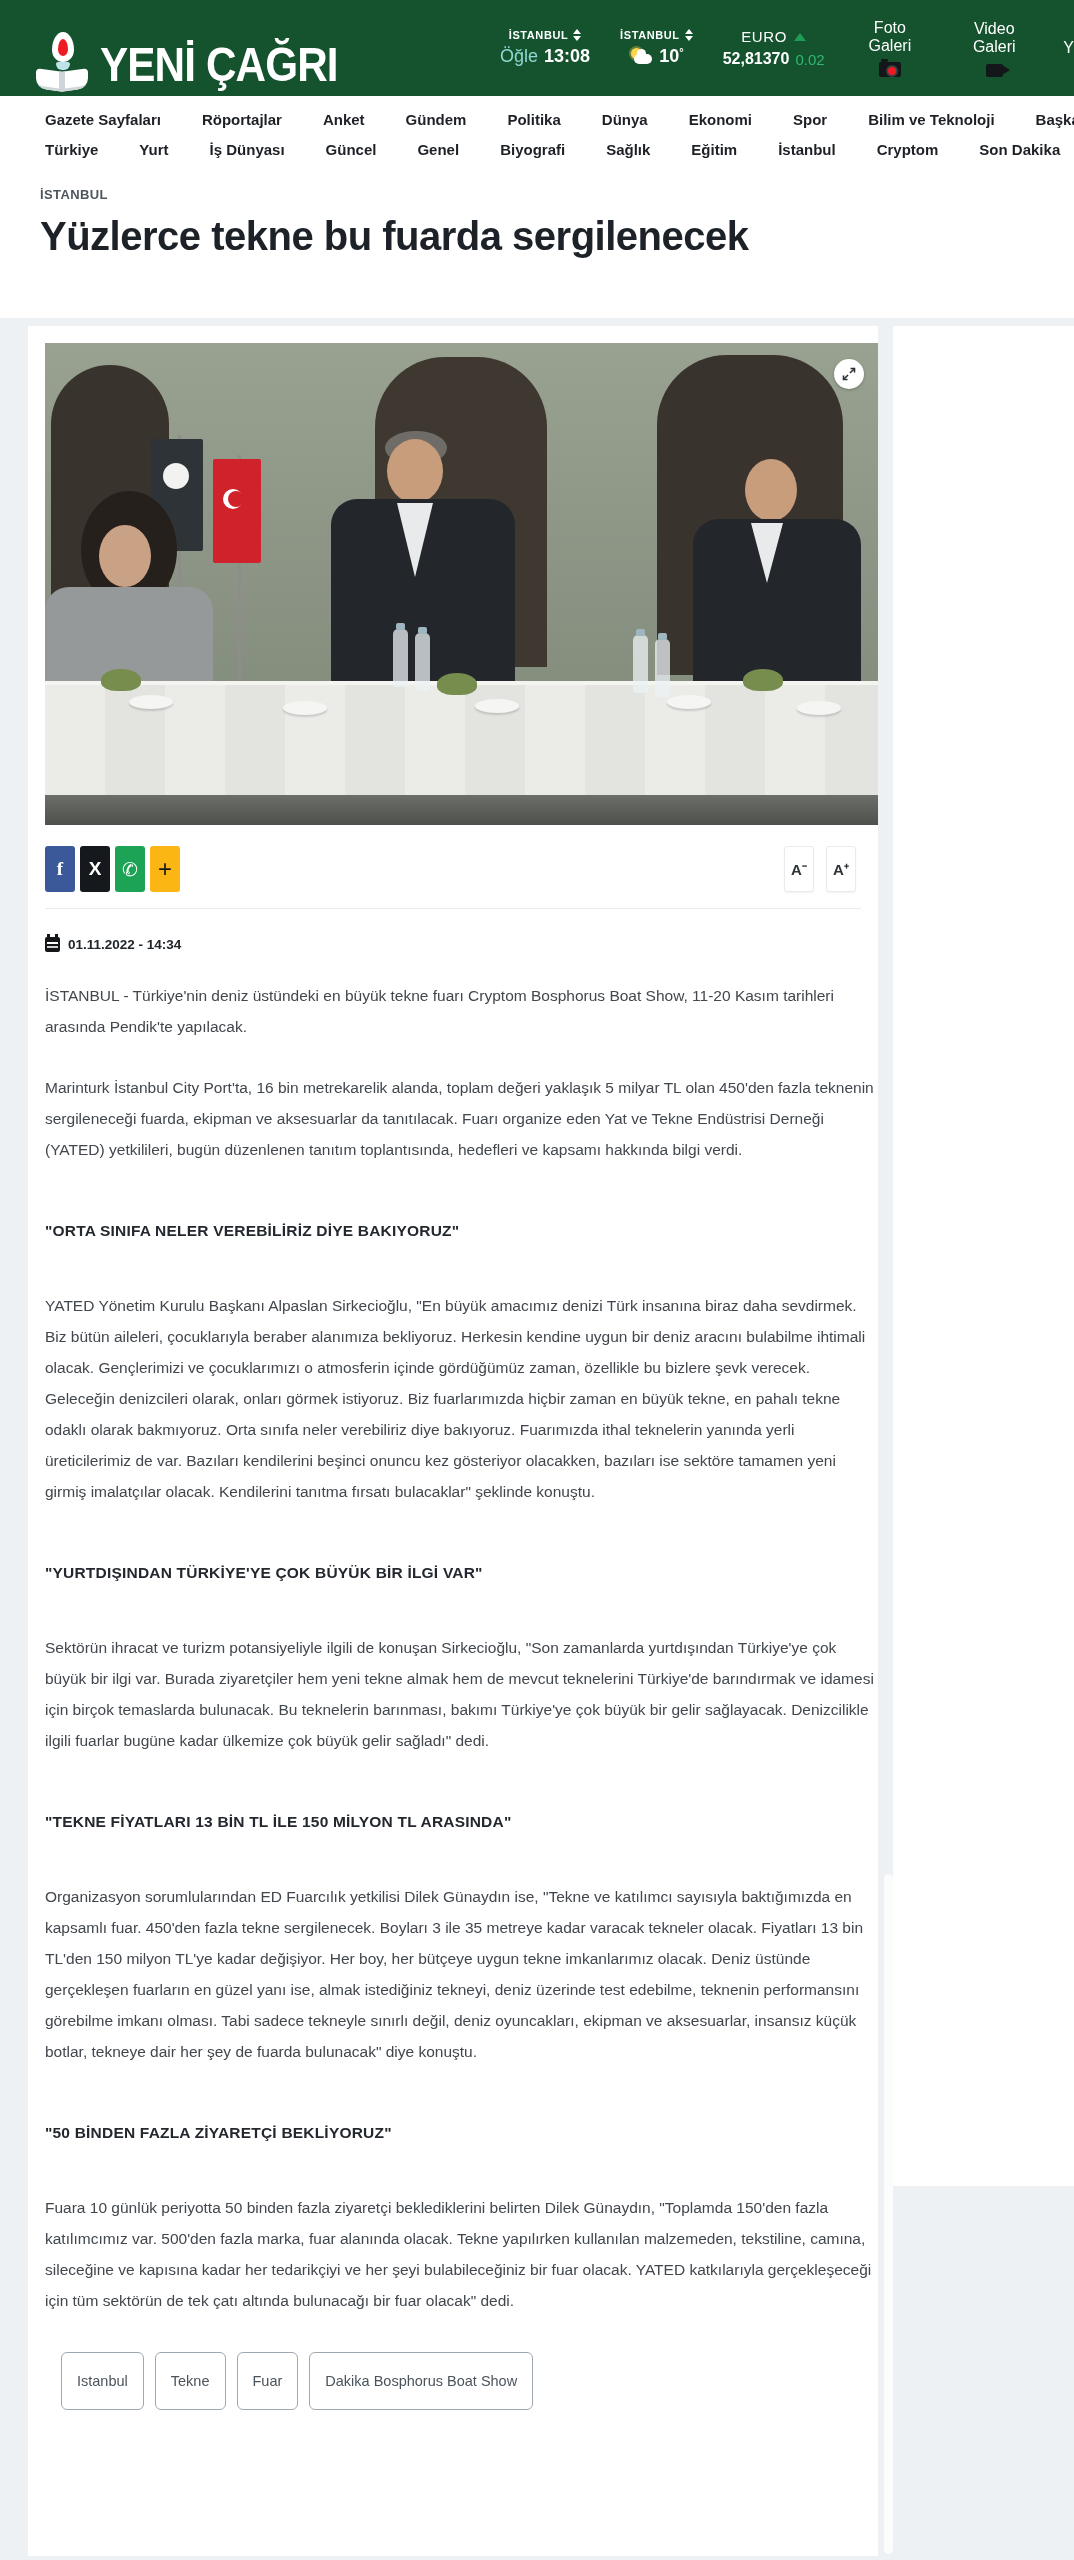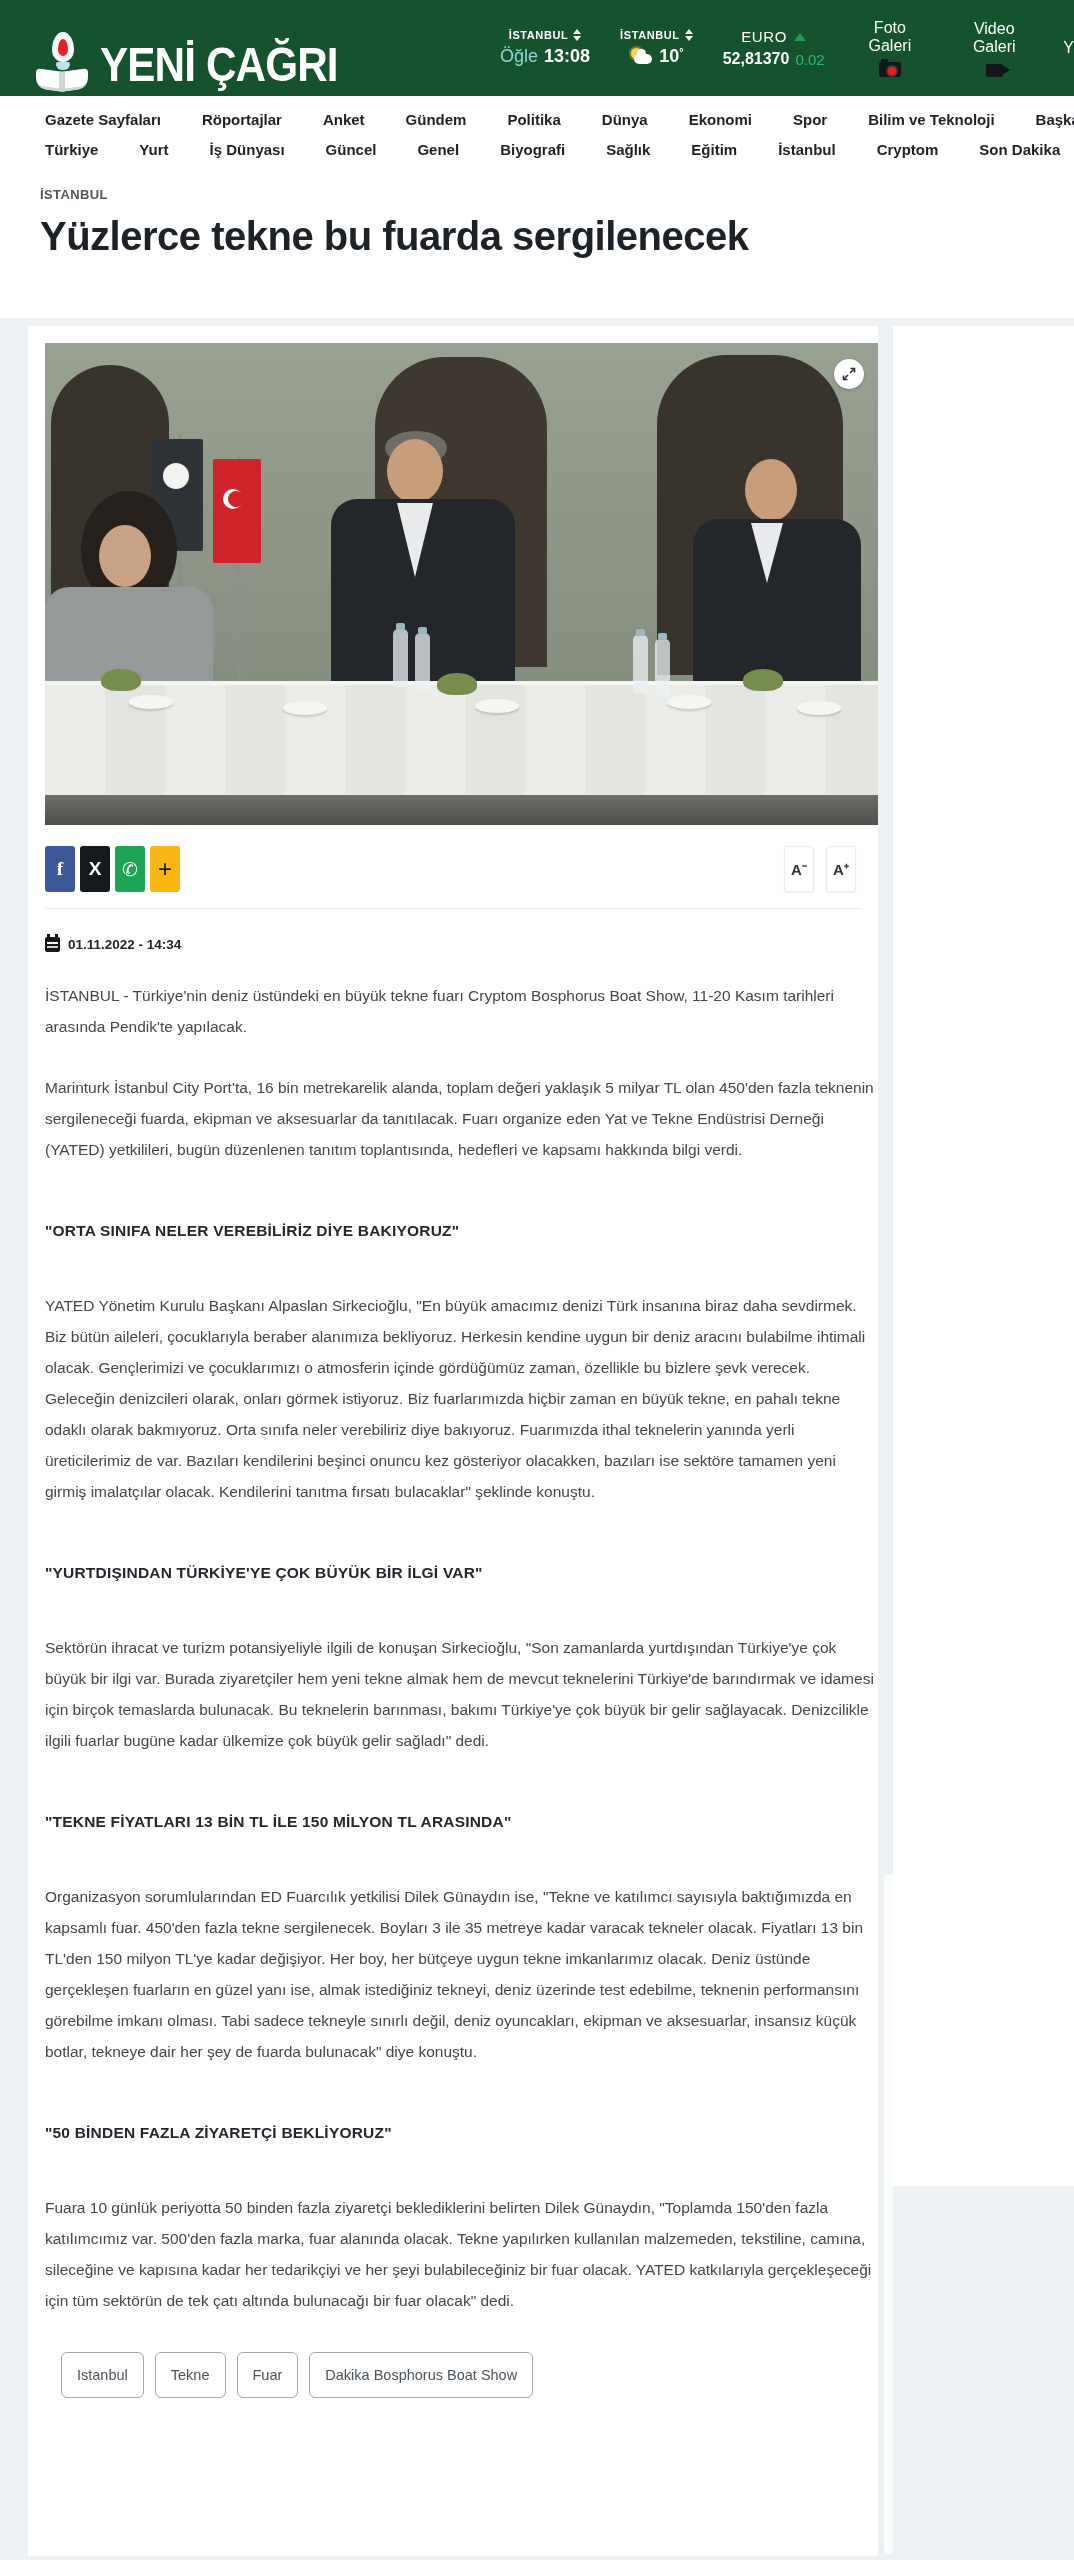--- a/index.html
+++ b/index.html
@@ -105,21 +105,21 @@
   .cal-icon::before { content:""; position:absolute; left:2px; top:-3px; width:3px; height:4px; background:#14171a; box-shadow:8px 0 0 #14171a; }
   .cal-icon::after { content:""; position:absolute; left:2px; top:5px; width:11px; height:2px; background:#fff; box-shadow:0 4px 0 rgba(255,255,255,.8); }
 
   
   .article-body { width:833px; margin-top:28px; color:#41474d; }
   .article-body p { font-size:15.5px; line-height:31px; margin-bottom:30px; }
   .article-body h2 { font-size:15.5px; line-height:31px; font-weight:700; color:#23282e; margin:50px 0 44px; letter-spacing:.2px; }
 
   
   .tags { margin:36px 0 0 16px; display:flex; gap:11px; }
-  .tag { background:#fff; border:1px solid #9fa8b1; border-radius:6px; padding:14px 15px; font-size:14.5px; color:#4b545c; cursor:pointer; white-space:nowrap; }
+  .tag { background:#fff; border:1px solid #9fa8b1; border-radius:6px; padding:20px 15px; font-size:14.5px; color:#4b545c; cursor:pointer; white-space:nowrap; }
 </style>
 </head>
 <body>
 
 <div class="page">
 
   <header class="site-header">
     <div class="logo-wrap">
       <div class="torch">
         <span class="flame"></span>

